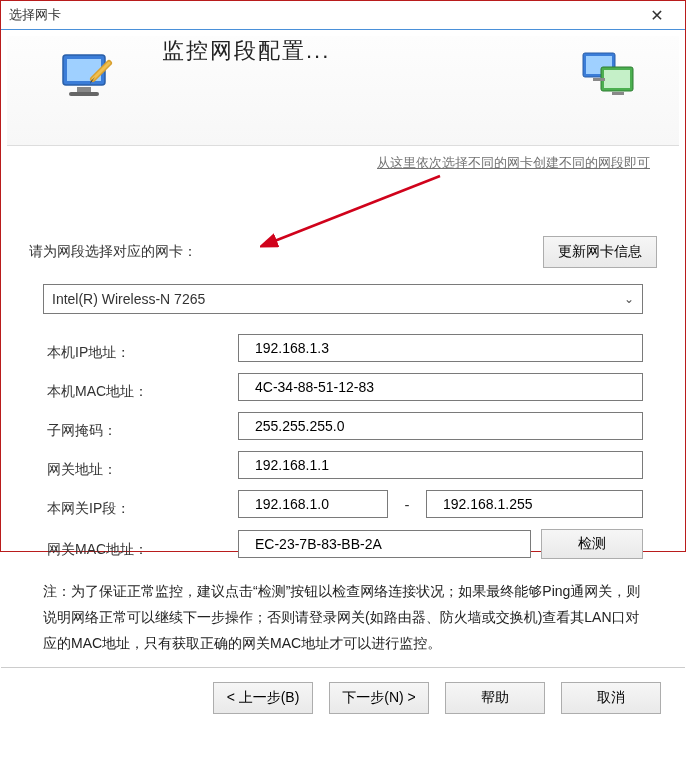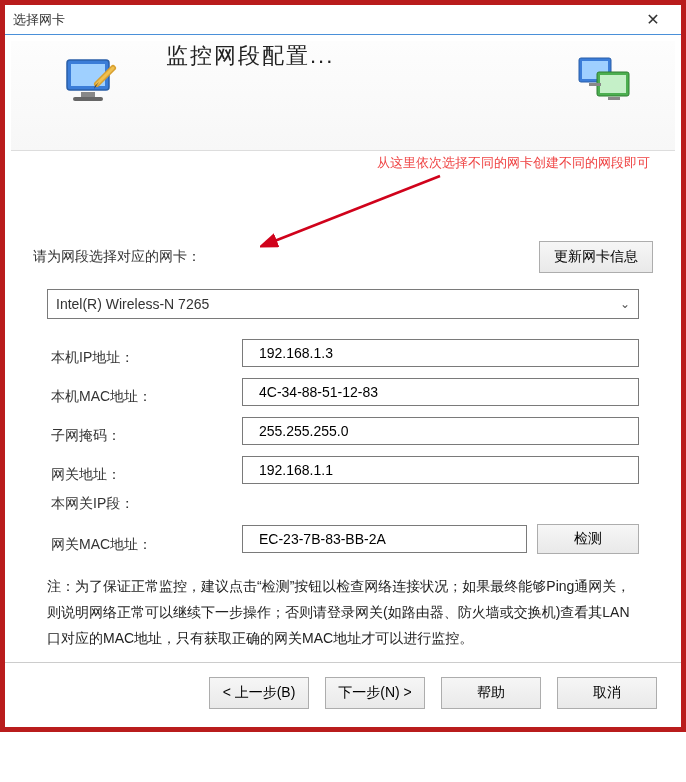--- a/index.html
+++ b/index.html
@@ -5,21 +5,21 @@
   * { box-sizing: border-box; margin: 0; padding: 0; }
   body {
     font-family: "Microsoft YaHei", "Segoe UI", Tahoma, sans-serif;
     font-size: 13px;
     background: #fff;
     width: 686px;
     height: 782px;
     overflow: hidden;
     color: #333;
   }
-  .window { width: 686px; height: 732px; border: 5px solid #b91c1c; display: flex; flex-direction: column; }
+  .window { width: 686px; height: 552px; border: 1px solid #b91c1c; display: flex; flex-direction: column; }
   .titlebar {
     height: 30px;
     background: #fff;
     border-bottom: 1px solid #4a90d9;
     display: flex;
     align-items: center;
     padding: 0 8px;
     font-size: 13px;
   }
   .titlebar .title { flex: 1; }
@@ -48,22 +48,23 @@
   .banner-title {
     font-size: 22px;
     letter-spacing: 2px;
     color: #222;
     margin-left: 35px;
   }
   .annotation {
     position: absolute;
     top: 154px;
     right: 36px;
-    color: #ef4444;
+    color: #737373;
     font-size: 13px;
+    text-decoration: underline;
   }
   .arrow-svg {
     position: absolute;
     top: 170px;
     left: 260px;
     width: 190px;
     height: 80px;
     pointer-events: none;
   }
   .body-area {
@@ -237,20 +238,25 @@
 
         <div class="form-row">
           <div class="lbl">网关地址：</div>
           <div class="field">
             <input class="txt" value="192.168.1.1" style="">
           </div>
         </div>
 
         <div class="form-row">
           <div class="lbl">本网关IP段：</div>
+          <div class="field">
+            <input class="txt half" value="192.168.1.0" style="">
+            <span class="dash">-</span>
+            <input class="txt half" style="flex: 1 1 0%;" value="192.168.1.255">
+          </div>
         </div>
 
         <div class="form-row">
           <div class="lbl">网关MAC地址：</div>
           <div class="field">
             <input class="txt" style="flex: 1 1 0%;" value="EC-23-7B-83-BB-2A">
             <button class="btn btn-detect">检测</button>
           </div>
         </div>
 

